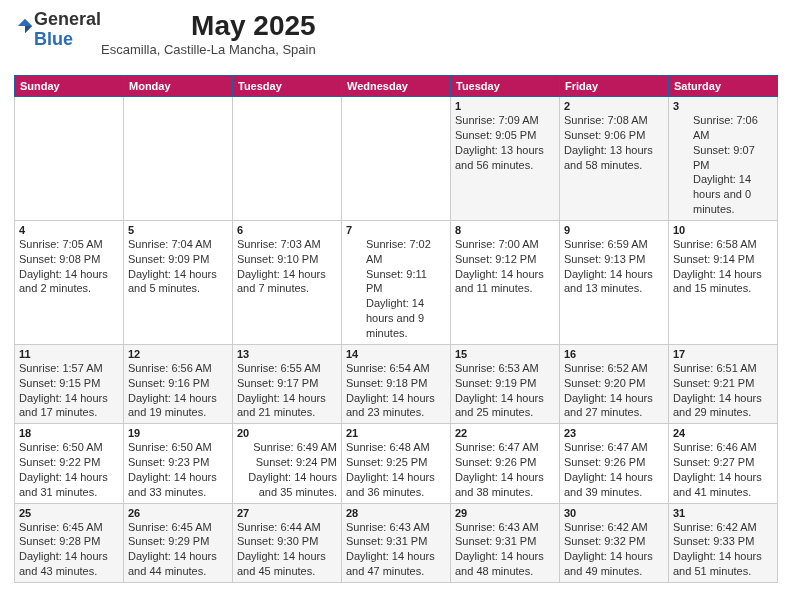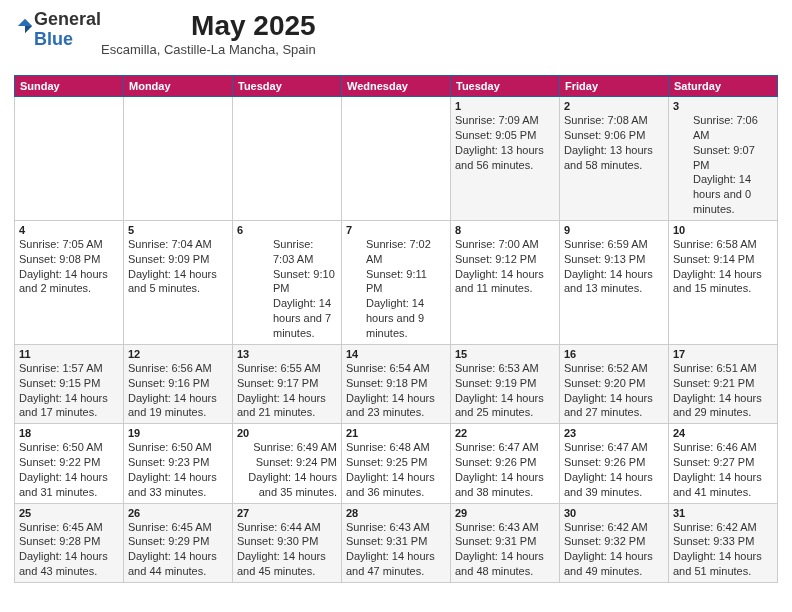--- a/index.html
+++ b/index.html
@@ -168,21 +168,21 @@
 Daylight: 14 hours and 2 minutes.</div>
           </td>
           <td>
             <span class="day-num">5</span>
             <div class="day-info" style="white-space: pre-line;">Sunrise: 7:04 AM
 Sunset: 9:09 PM
 Daylight: 14 hours and 5 minutes.</div>
           </td>
           <td>
             <span class="day-num">6</span>
-            <div class="day-info" style="white-space: pre-line; margin-left: 36px;">Sunrise: 7:03 AM
+            <div class="day-info" style="white-space: pre-line;">Sunrise: 7:03 AM
 Sunset: 9:10 PM
 Daylight: 14 hours and 7 minutes.</div>
           </td>
           <td>
             <span class="day-num">7</span>
             <div class="day-info" style="white-space: pre-line; margin-left: 20px;">Sunrise: 7:02 AM
 Sunset: 9:11 PM
 Daylight: 14 hours and 9 minutes.</div>
           </td>
           <td>

